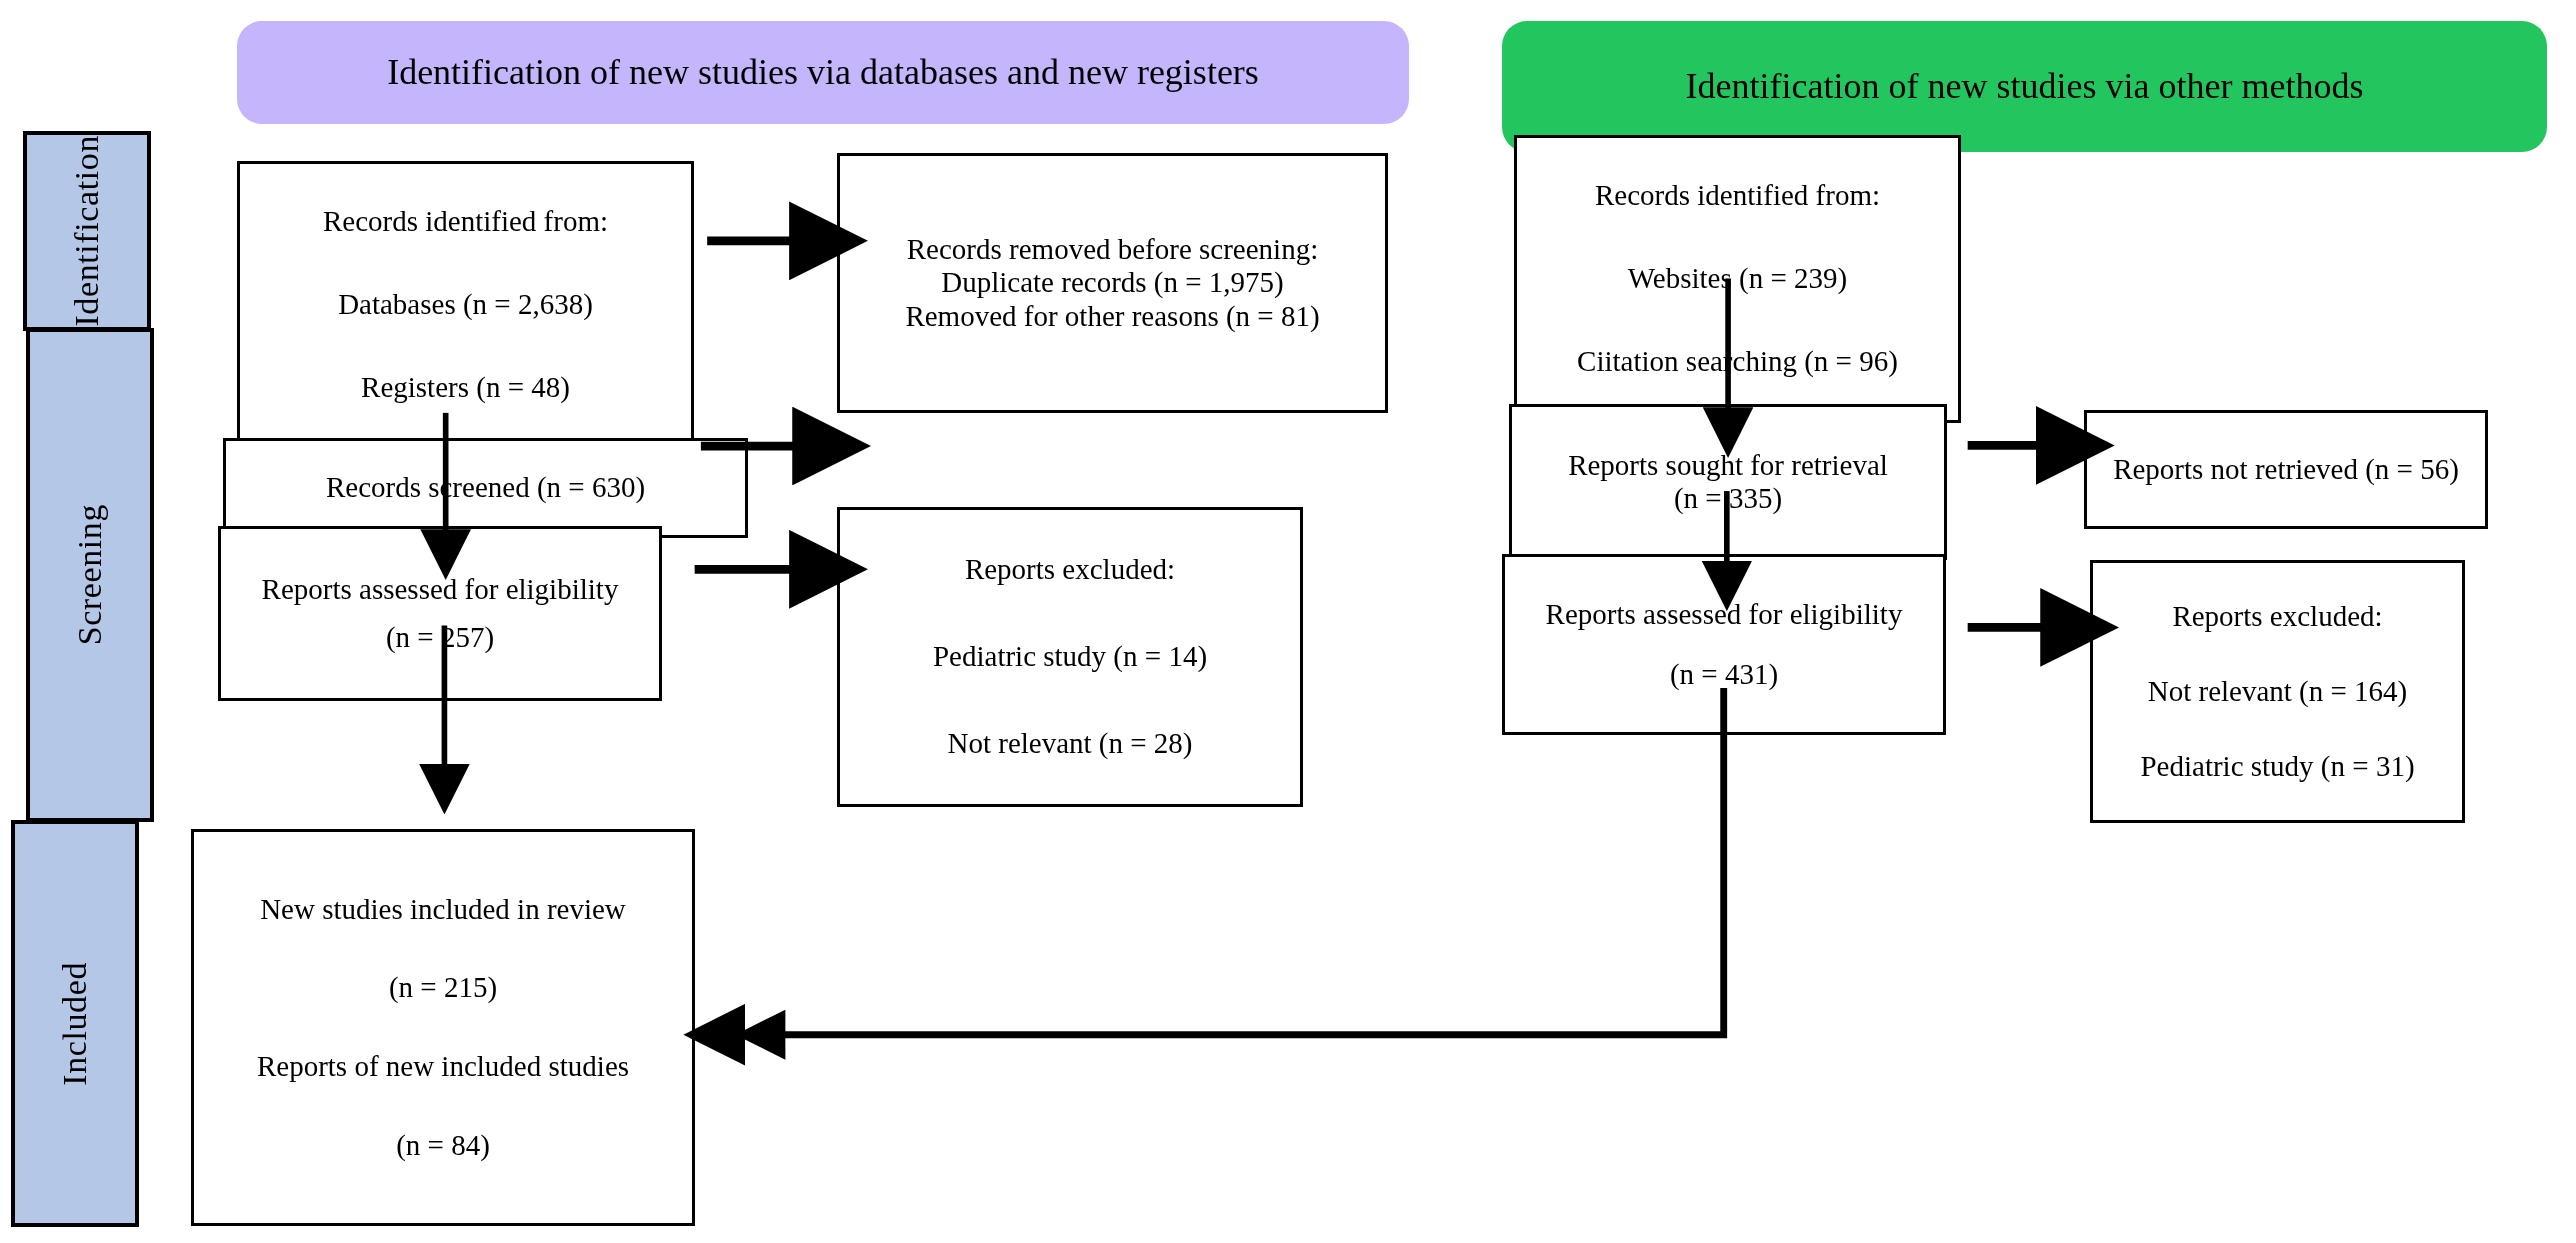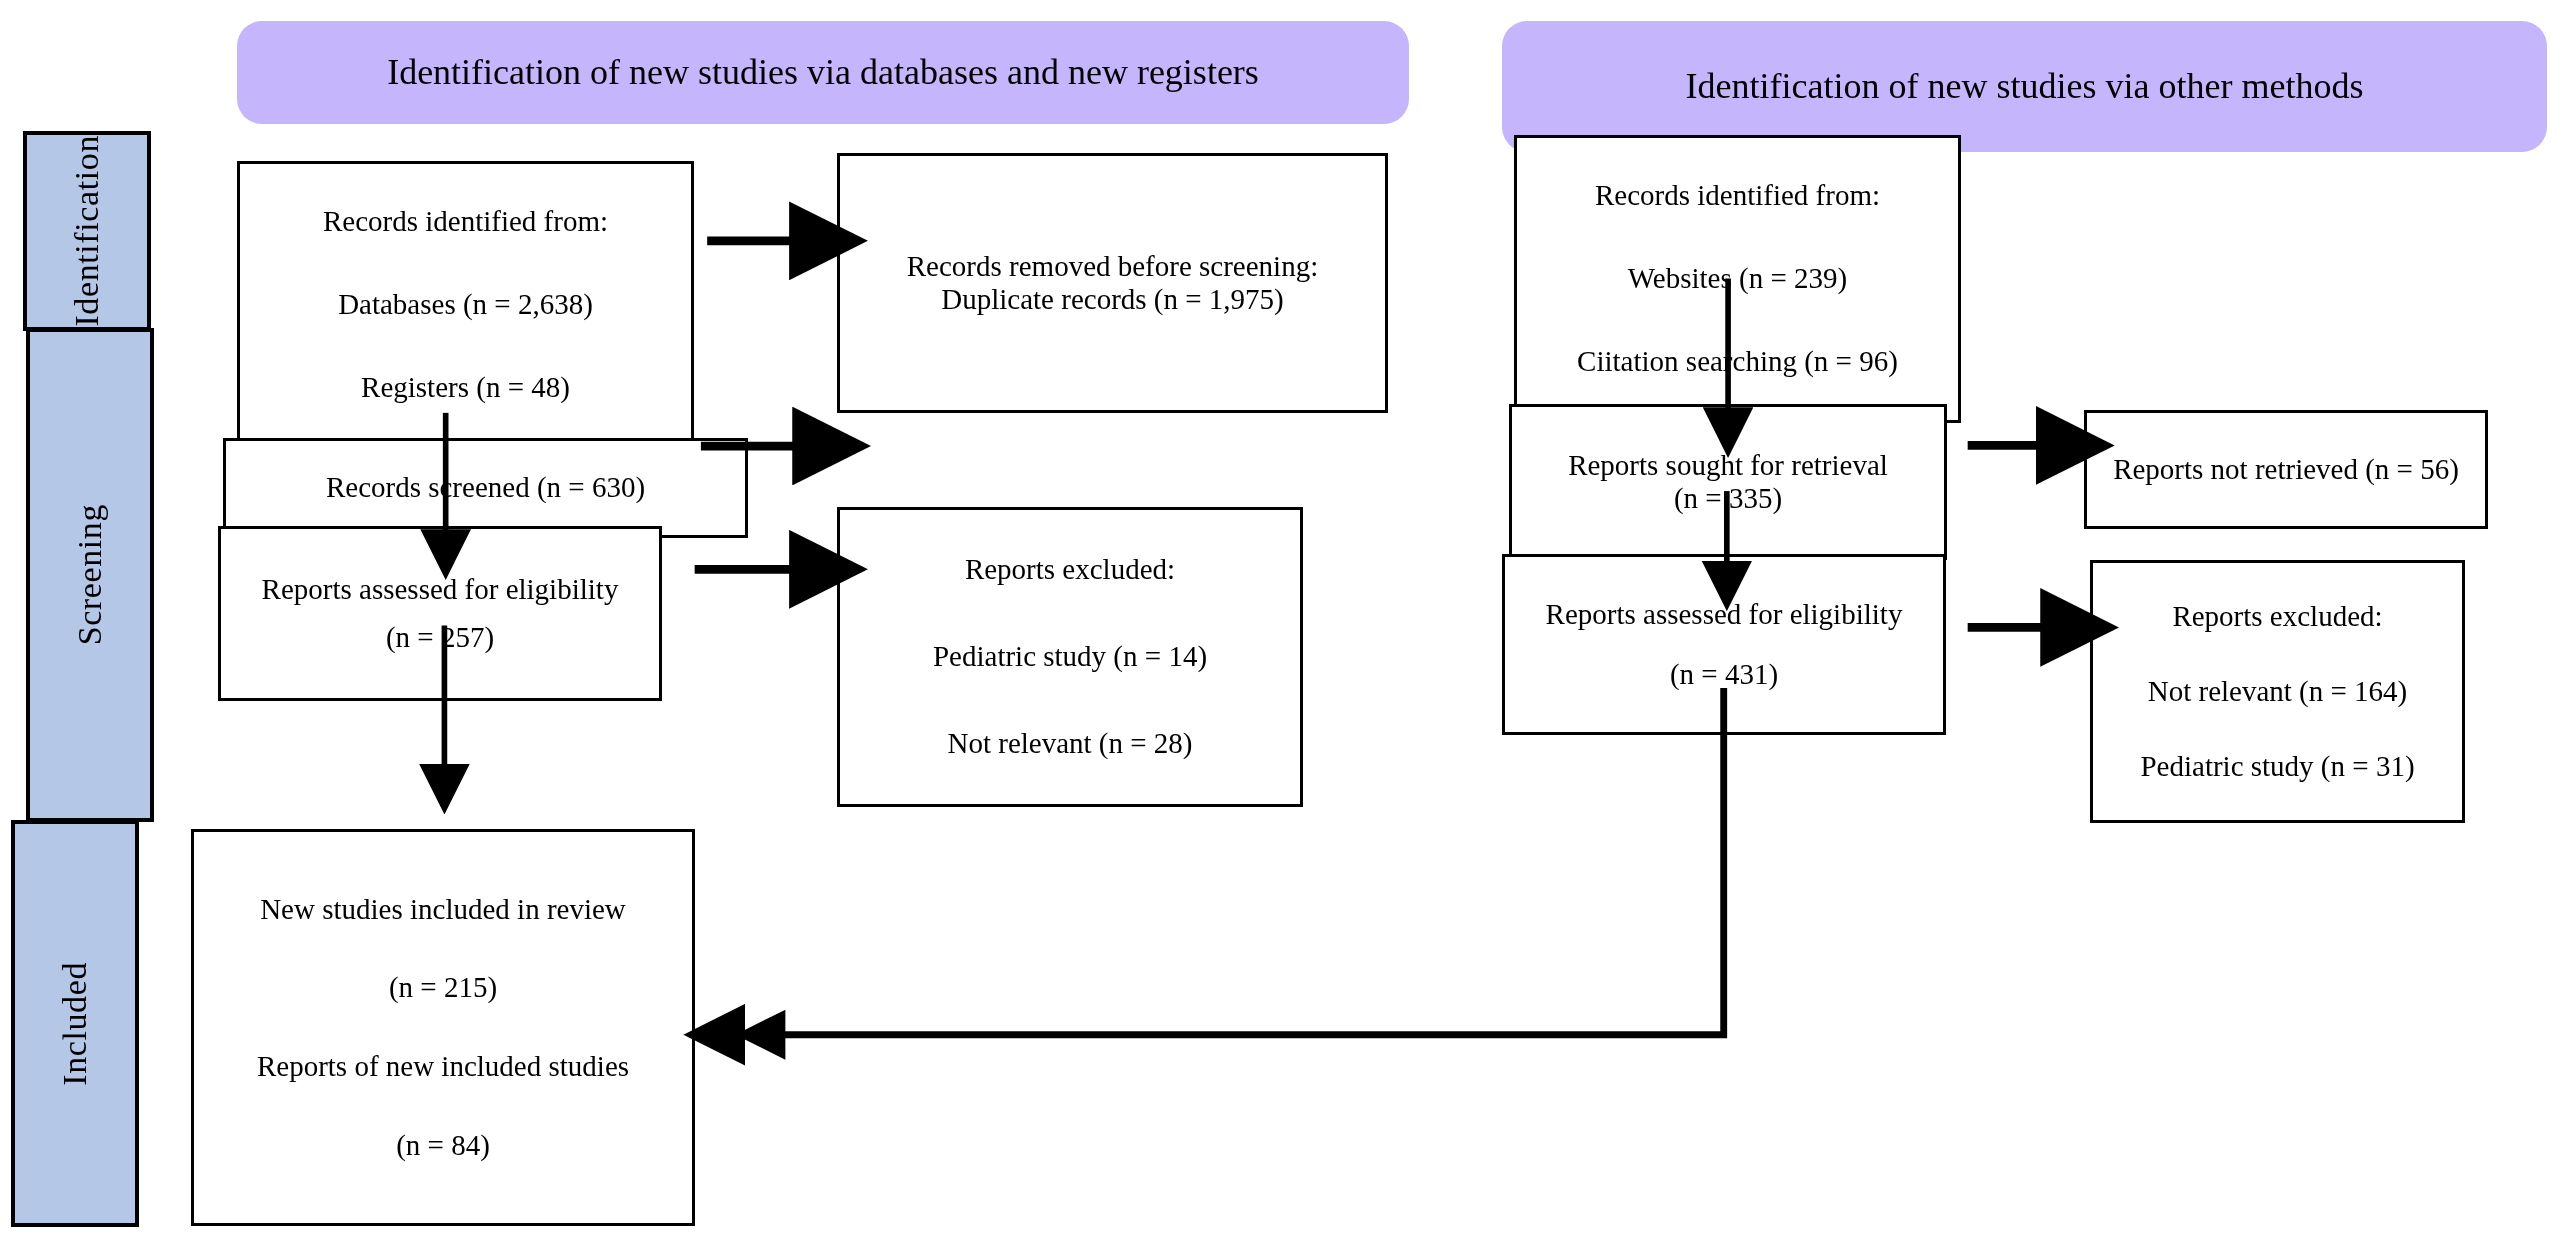--- a/index.html
+++ b/index.html
@@ -102,33 +102,34 @@
   </div>
 
   <div class="stage-bar" style="left:11.3px; top:820px; width:128px; height:407px;">
     <span class="stage-label">Included</span>
   </div>
 
   <div class="header-pill" style="left:237px; top:20.6px; width:1172px; height:103px; background:#c4b5fd;">
     <span class="pill-text">Identification of new studies via databases and new registers</span>
   </div>
 
-  <div class="header-pill" style="left:1502px; top:20.6px; width:1045px; height:131px; background:#c4b5fd;">
+  <div class="header-pill" style="left:1502px; top:20.6px; width:1045px; height:131px; background:#22c55e;">
     <span class="pill-text">Identification of new studies via other methods</span>
   </div>
 
   <div class="flowbox" style="left:237px; top:161px; width:457px; height:288px;">
     <div class="line">Records identified from:</div>
     <div class="line">Databases (n = 2,638)</div>
     <div class="line">Registers (n = 48)</div>
   </div>
 
   <div class="flowbox" style="left:837px; top:153px; width:551px; height:260px;justify-content:center;">
     <div class="line">Records removed before screening:</div>
     <div class="line">Duplicate records (n = 1,975)</div>
+    <div class="line">Removed for other reasons (n = 81)</div>
   </div>
 
   <div class="flowbox single" style="left:223px; top:438px; width:525px; height:100px;text-align:right;">
     <div class="line">Records screened (n = 630)</div>
   </div>
 
 
   <div class="flowbox" style="left:218px; top:526px; width:444px; height:175px; justify-content:space-between; padding:44px 11.3px;">
     <div class="line">Reports assessed for eligibility</div>
     <div class="line">(n = 257)</div>

